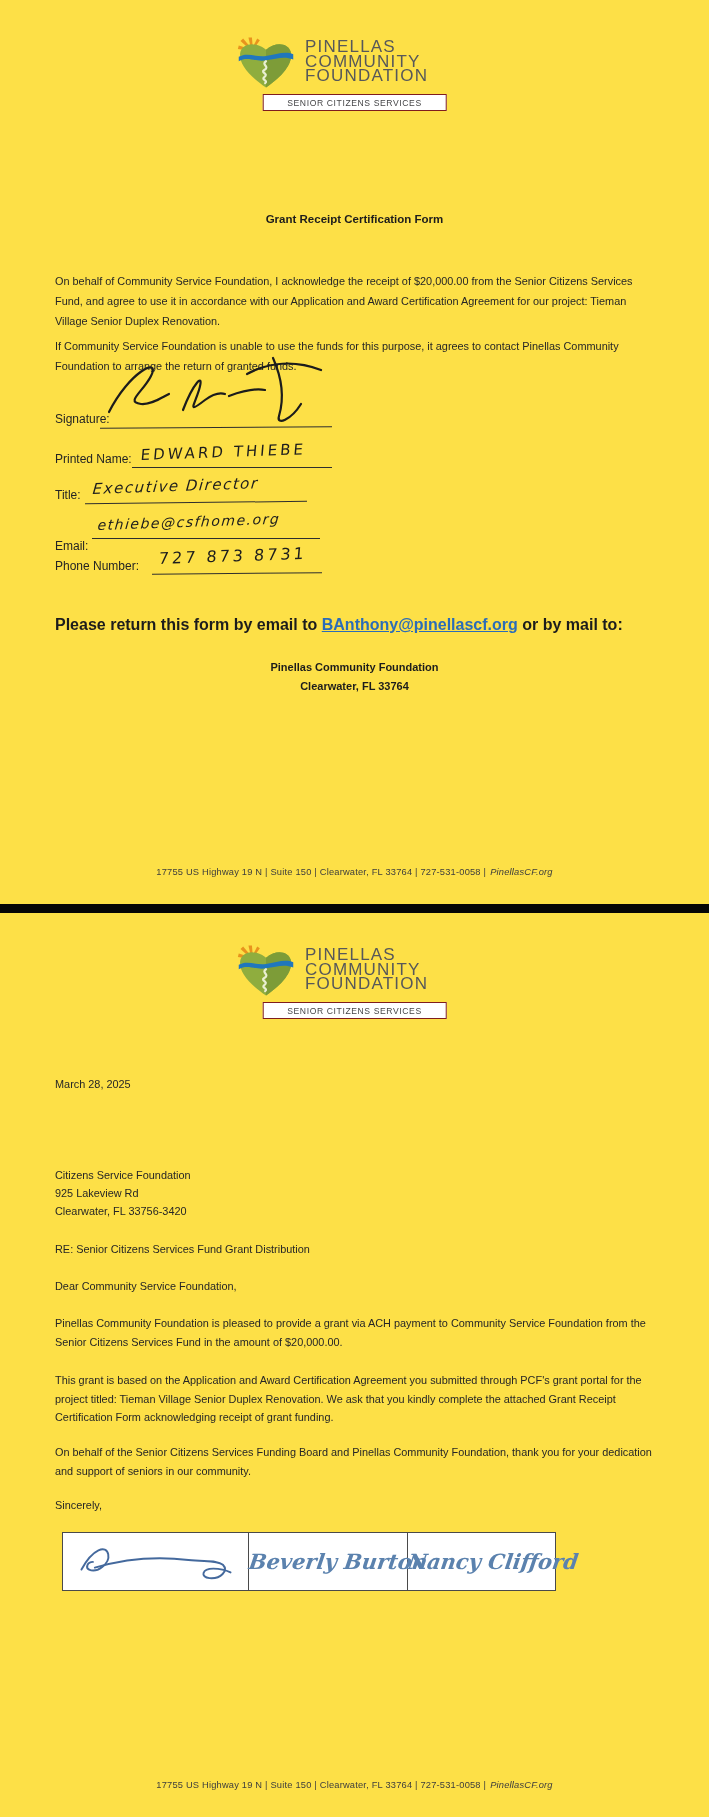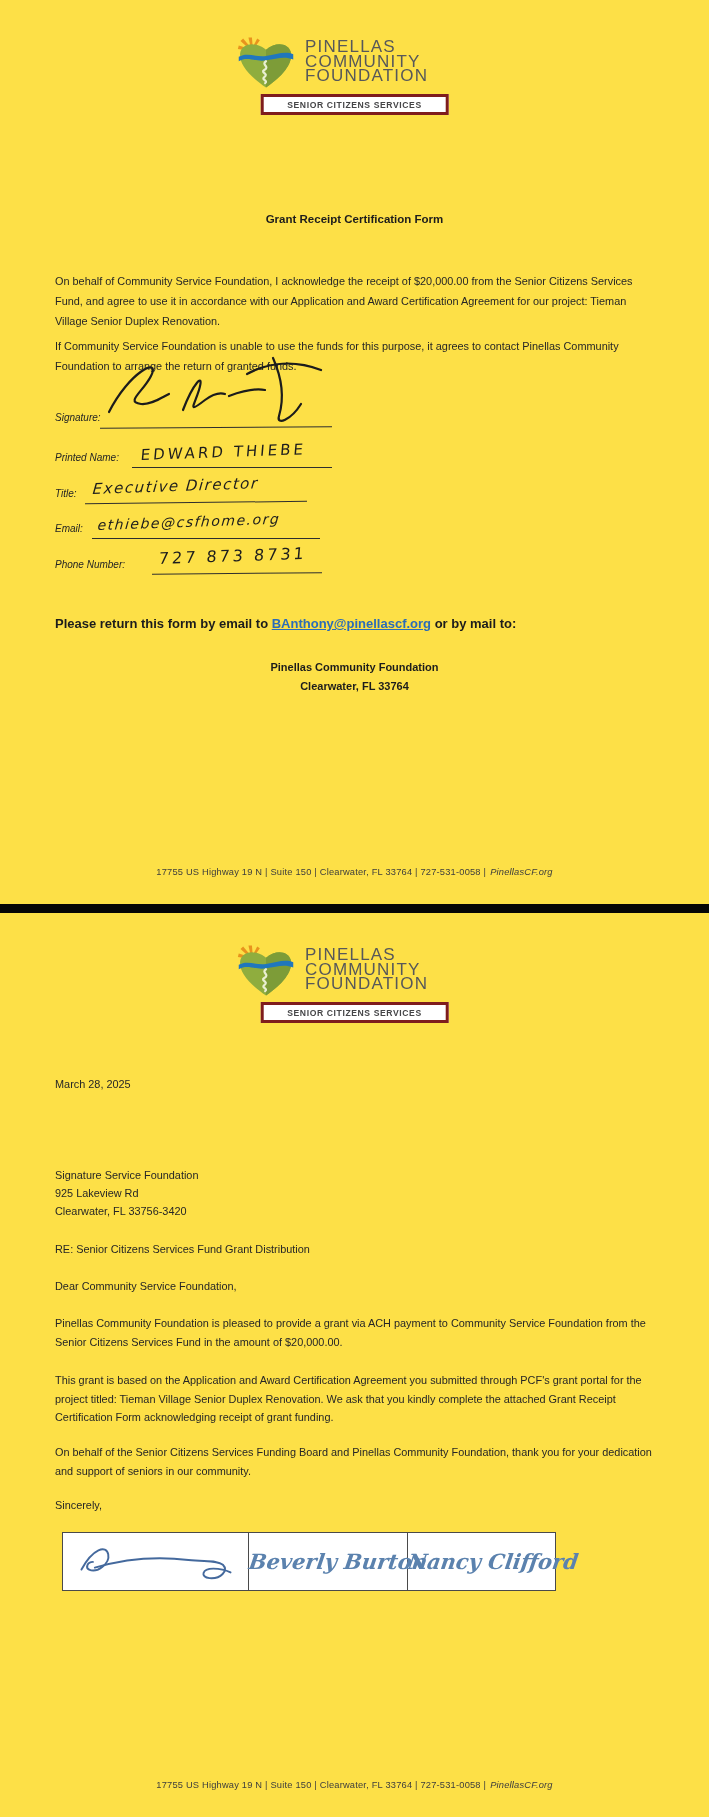--- a/index.html
+++ b/index.html
@@ -7,33 +7,33 @@
     position:relative; width:709px; height:1817px; background:#fde047;
     font-family:"Liberation Sans", sans-serif; color:#262626; overflow:hidden;
   }
   .abs { position:absolute; }
 
   
   .logo-block { position:absolute; display:flex; align-items:flex-start; gap:10px; }
   .logo-text { font-size:17px; line-height:14.5px; letter-spacing:1.2px; color:#57585a; padding-top:4px; }
   .tagline {
     position:absolute; left:50%; transform:translateX(-50%);
-    border:3px solid #7f1d1d; font-size:8.6px; font-weight:bold; letter-spacing:0.6px;
+    border:1px solid #7f1d1d; font-size:8.6px; font-weight:normal; letter-spacing:0.6px;
     color:#454547; padding:3px 24px 2px; white-space:nowrap; background:#fff;
   }
 
   
   .doc-title { position:absolute; left:0; width:709px; text-align:center; font-size:11.5px; font-weight:bold; color:#1c1c1c; }
   .para { position:absolute; left:55px; width:600px; font-size:10.9px; line-height:20px; color:#262626; }
-  .flabel { position:absolute; left:55px; font-size:10px; color:#242424;font-style:italic; }
+  .flabel { position:absolute; left:55px; font-size:12px; color:#242424; }
   .fline { position:absolute; border-bottom:1.4px solid #2e2e2e; height:0; }
   .hw { position:absolute; font-family:"DejaVu Sans", sans-serif; color:#1d1d1d; transform:rotate(-2deg) skewX(-7deg); transform-origin:left bottom; white-space:nowrap; }
   .hw-caps { font-size:15px; letter-spacing:3px; }
   .hw-cursive { font-size:14px; font-style:italic; letter-spacing:1.5px; }
-  .return-line { position:absolute; left:55px; font-size:13px; font-weight:bold; color:#1c1c1c; }
+  .return-line { position:absolute; left:55px; font-size:16px; font-weight:bold; color:#1c1c1c; }
   .email-link { color:#2b6cb8; text-decoration:underline; cursor:pointer; }
   .mail-block { position:absolute; left:0; width:709px; text-align:center; font-weight:bold; font-size:11px; line-height:19px; color:#1c1c1c; }
   .page-footer { position:absolute; left:0; width:709px; text-align:center; font-size:9.3px; color:#3d3d3d; letter-spacing:0.2px; }
   .page-footer .site { font-style:italic; margin-left:4px; }
   .divider { position:absolute; left:0; width:709px; height:9px; background:#060606; }
 
   
   .letter-line { position:absolute; left:55px; font-size:10.9px; color:#262626; white-space:nowrap; }
   .letter-para { position:absolute; left:55px; width:606px; font-size:10.9px; line-height:18.5px; color:#262626; }
 
@@ -87,21 +87,21 @@
   </svg>
 
   <div class="flabel" style="top:452px;">Printed Name:</div>
   <div class="fline" style="left:132px; top:467px; width:200px;"></div>
   <div class="hw hw-caps" style="left:140px; top:446px;">EDWARD THIEBE</div>
 
   <div class="flabel" style="top:488px;">Title:</div>
   <div class="fline" style="left:85px; top:502px; width:222px; transform:rotate(-0.6deg);"></div>
   <div class="hw hw-cursive" style="left:92px; top:480px; font-size:15px;">Executive Director</div>
 
-  <div class="flabel" style="top:523px;text-align:center;">Email:</div>
+  <div class="flabel" style="top:539px;text-align:center;">Email:</div>
   <div class="fline" style="left:92px; top:538px; width:228px;"></div>
   <div class="hw hw-cursive" style="left:97px; top:517px;">ethiebe@csfhome.org</div>
 
   <div class="flabel" style="top:559px;">Phone Number:</div>
   <div class="fline" style="left:152px; top:573px; width:170px; transform:rotate(-0.5deg);"></div>
   <div class="hw" style="left:158px; top:549px; font-size:16px; letter-spacing:3px;">727 873 8731</div>
 
   <div class="return-line" style="top:616px;">
     <span>Please return this form by email to </span><span class="email-link">BAnthony@pinellascf.org</span><span> or by mail to:</span>
   </div>
@@ -133,21 +133,21 @@
     <div class="logo-text">
       <div>PINELLAS</div>
       <div>COMMUNITY</div>
       <div>FOUNDATION</div>
     </div>
   </div>
   <div class="tagline" style="top:1002px;">SENIOR CITIZENS SERVICES</div>
 
   <div class="letter-line" style="top:1078px;">March 28, 2025</div>
 
-  <div class="letter-line" style="top:1169px;">Signature Service Foundation</div>
+  <div class="letter-line" style="top:1169px;">Citizens Service Foundation</div>
   <div class="letter-line" style="top:1187px;">925 Lakeview Rd</div>
   <div class="letter-line" style="top:1205px;">Clearwater, FL 33756-3420</div>
 
   <div class="letter-line" style="top:1243px;">RE: Senior Citizens Services Fund Grant Distribution</div>
   <div class="letter-line" style="top:1280px;">Dear Community Service Foundation,</div>
 
   <div class="letter-para" style="top:1314px;">Pinellas Community Foundation is pleased to provide a grant via ACH payment to Community Service Foundation from the Senior Citizens Services Fund in the amount of $20,000.00.</div>
   <div class="letter-para" style="top:1371px;">This grant is based on the Application and Award Certification Agreement you submitted through PCF's grant portal for the project titled: Tieman Village Senior Duplex Renovation. We ask that you kindly complete the attached Grant Receipt Certification Form acknowledging receipt of grant funding.</div>
   <div class="letter-para" style="top:1443px;">On behalf of the Senior Citizens Services Funding Board and Pinellas Community Foundation, thank you for your dedication and support of seniors in our community.</div>
 

